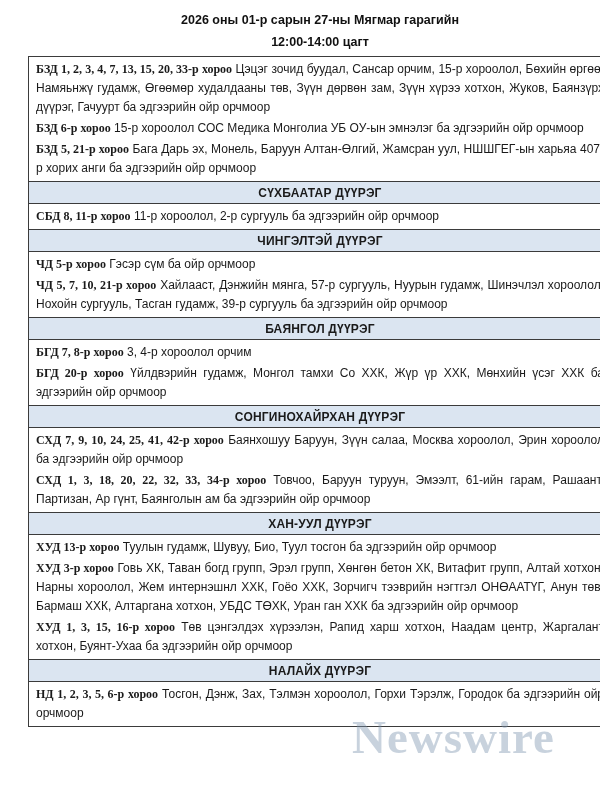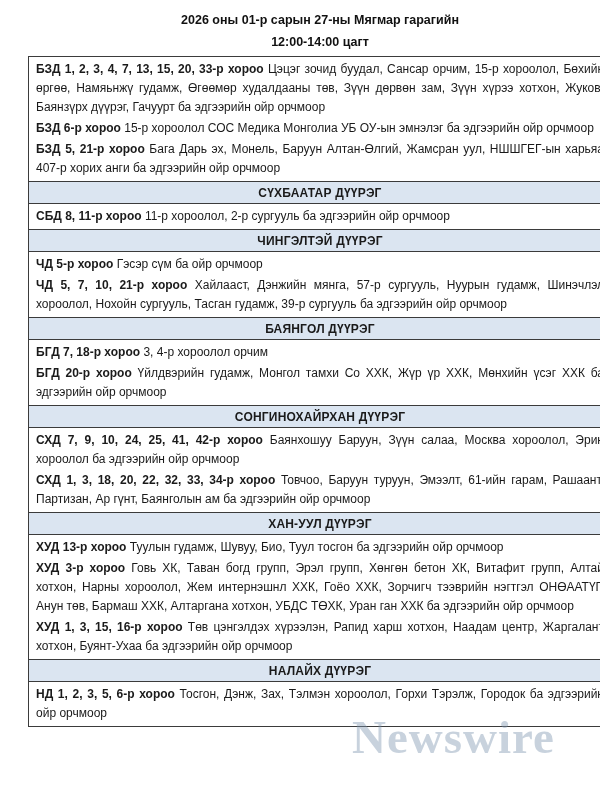--- a/index.html
+++ b/index.html
@@ -37,21 +37,21 @@
   }
   .outage-table .section:first-child .sec-header { border-top: none; }
   .sec-body { background: transparent; }
   .entry {
     margin: 0;
     padding: 1px 7px;
     font-size: 12px;
     line-height: 19px;
     text-align: justify;
   }
-  .entry .b { font-weight: bold; }
+  .entry .b { font-weight: bold; font-family: Liberation Serif, serif; }
   .sec-body .entry:first-child { padding-top: 3px; }
   .sec-body .entry:last-child { padding-bottom: 3px; }
 
   .watermark {
     position: absolute;
     left: 352px; top: 712px;
     font-family: "Liberation Serif", serif;
     font-weight: bold;
     font-size: 47px;
     line-height: 50px;
@@ -88,21 +88,21 @@
       <div class="section">
         <div class="sec-header">ЧИНГЭЛТЭЙ ДҮҮРЭГ</div>
         <div class="sec-body">
           <p class="entry"><span class="b">ЧД 5-р хороо</span> <span>Гэсэр сүм ба ойр орчмоор</span></p>
           <p class="entry"><span class="b">ЧД 5, 7, 10, 21-р хороо</span> <span>Хайлааст, Дэнжийн мянга, 57-р сургууль, Нуурын гудамж, Шинэчлэл хороолол, Нохойн сургууль, Тасган гудамж, 39-р сургууль ба эдгээрийн ойр орчмоор</span></p>
         </div>
       </div>
       <div class="section">
         <div class="sec-header">БАЯНГОЛ ДҮҮРЭГ</div>
         <div class="sec-body">
-          <p class="entry"><span class="b">БГД 7, 18-р хороо</span> <span>3, 4-р хороолол орчим</span></p>
+          <p class="entry"><span class="b">БГД 7, 8-р хороо</span> <span>3, 4-р хороолол орчим</span></p>
           <p class="entry"><span class="b">БГД 20-р хороо</span> <span>Үйлдвэрийн гудамж, Монгол тамхи Со ХХК, Жүр үр ХХК, Мөнхийн үсэг ХХК ба эдгээрийн ойр орчмоор</span></p>
         </div>
       </div>
       <div class="section">
         <div class="sec-header">СОНГИНОХАЙРХАН ДҮҮРЭГ</div>
         <div class="sec-body">
           <p class="entry"><span class="b">СХД 7, 9, 10, 24, 25, 41, 42-р хороо</span> <span>Баянхошуу Баруун, Зүүн салаа, Москва хороолол, Эрин хороолол ба эдгээрийн ойр орчмоор</span></p>
           <p class="entry"><span class="b">СХД 1, 3, 18, 20, 22, 32, 33, 34-р хороо</span> <span>Товчоо, Баруун туруун, Эмээлт, 61-ийн гарам, Рашаант, Партизан, Ар гүнт, Баянголын ам ба эдгээрийн ойр орчмоор</span></p>
         </div>
       </div>

